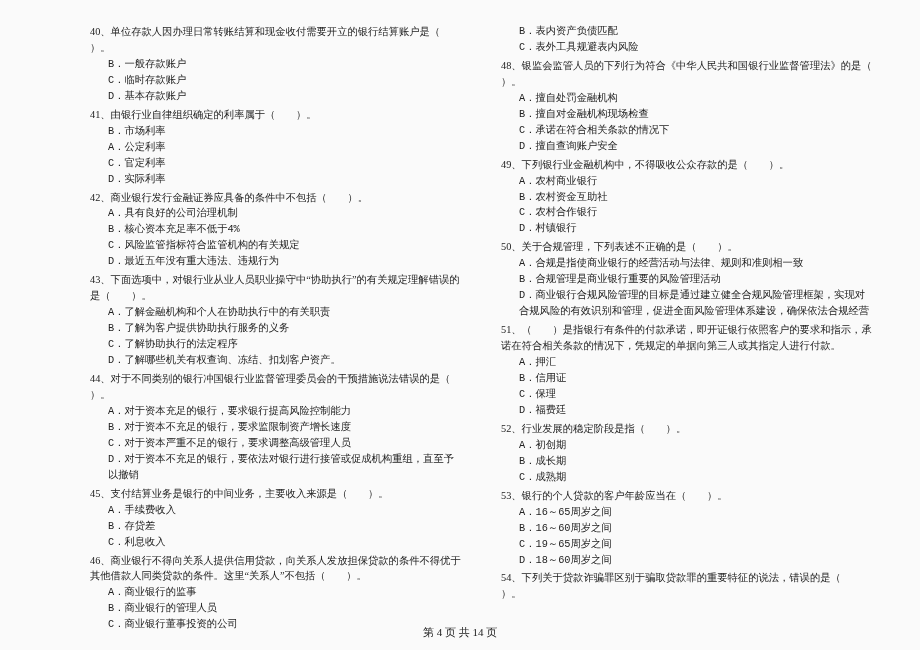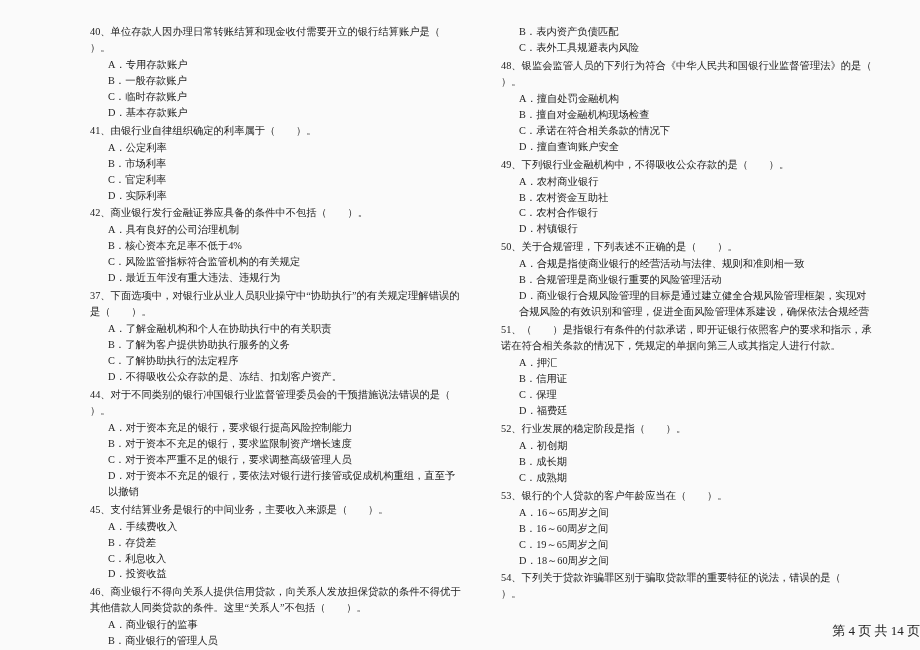--- a/index.html
+++ b/index.html
@@ -35,103 +35,102 @@
     text-indent: 0;
     margin: 0 0 1px 0;
     word-break: break-all;
   }
   .num {
     display: inline;
   }
   .opts {
     margin: 0 0 2px 0;
     padding: 0 0 0 18px;
+    font-family: Liberation Mono, monospace;
   }
   .opt {
     font-size: 10.3px;
     line-height: 1.55;
     list-style: none;
     margin: 0;
     word-break: break-all;
   }
   .footer {
     position: absolute;
     bottom: 10px;
     left: 0;
     width: 100%;
-    text-align: right;
-    font-size: 13px;
+    text-align: center;
+    font-size: 11px;
     color: #222;
   }
 </style>
 </head>
 <body>
 
 <div class="page">
   <div class="cols">
 
     <div class="col">
 
       <div class="q">
         <p class="stem"><span class="num">40</span>、<span>单位存款人因办理日常转账结算和现金收付需要开立的银行结算账户是（　　）。</span></p>
         <ul class="opts">
-          <li class="opt">A．专用存款账户</li>
           <li class="opt">B．一般存款账户</li>
           <li class="opt">C．临时存款账户</li>
           <li class="opt">D．基本存款账户</li>
         </ul>
       </div>
 
       <div class="q">
         <p class="stem"><span class="num">41</span>、<span>由银行业自律组织确定的利率属于（　　）。</span></p>
         <ul class="opts">
+          <li class="opt">B．市场利率</li>
           <li class="opt">A．公定利率</li>
-          <li class="opt">B．市场利率</li>
           <li class="opt">C．官定利率</li>
           <li class="opt">D．实际利率</li>
         </ul>
       </div>
 
       <div class="q">
         <p class="stem"><span class="num">42</span>、<span>商业银行发行金融证券应具备的条件中不包括（　　）。</span></p>
         <ul class="opts">
           <li class="opt">A．具有良好的公司治理机制</li>
           <li class="opt">B．核心资本充足率不低于4%</li>
           <li class="opt">C．风险监管指标符合监管机构的有关规定</li>
           <li class="opt">D．最近五年没有重大违法、违规行为</li>
         </ul>
       </div>
 
       <div class="q">
-        <p class="stem"><span class="num">37</span>、<span>下面选项中，对银行业从业人员职业操守中“协助执行”的有关规定理解错误的是（　　）。</span></p>
+        <p class="stem"><span class="num">43</span>、<span>下面选项中，对银行业从业人员职业操守中“协助执行”的有关规定理解错误的是（　　）。</span></p>
         <ul class="opts">
           <li class="opt">A．了解金融机构和个人在协助执行中的有关职责</li>
           <li class="opt">B．了解为客户提供协助执行服务的义务</li>
           <li class="opt">C．了解协助执行的法定程序</li>
-          <li class="opt">D．不得吸收公众存款的是、冻结、扣划客户资产。</li>
+          <li class="opt">D．了解哪些机关有权查询、冻结、扣划客户资产。</li>
         </ul>
       </div>
 
       <div class="q">
         <p class="stem"><span class="num">44</span>、<span>对于不同类别的银行冲国银行业监督管理委员会的干预措施说法错误的是（　　）。</span></p>
         <ul class="opts">
           <li class="opt">A．对于资本充足的银行，要求银行提高风险控制能力</li>
           <li class="opt">B．对于资本不充足的银行，要求监限制资产增长速度</li>
           <li class="opt">C．对于资本严重不足的银行，要求调整高级管理人员</li>
           <li class="opt">D．对于资本不充足的银行，要依法对银行进行接管或促成机构重组，直至予以撤销</li>
         </ul>
       </div>
 
       <div class="q">
         <p class="stem"><span class="num">45</span>、<span>支付结算业务是银行的中间业务，主要收入来源是（　　）。</span></p>
         <ul class="opts">
           <li class="opt">A．手续费收入</li>
           <li class="opt">B．存贷差</li>
           <li class="opt">C．利息收入</li>
-          <li class="opt">D．投资收益</li>
         </ul>
       </div>
 
       <div class="q">
         <p class="stem"><span class="num">46</span>、<span>商业银行不得向关系人提供信用贷款，向关系人发放担保贷款的条件不得优于其他借款人同类贷款的条件。这里“关系人”不包括（　　）。</span></p>
         <ul class="opts">
           <li class="opt">A．商业银行的监事</li>
           <li class="opt">B．商业银行的管理人员</li>
           <li class="opt">C．商业银行董事投资的公司</li>
 

